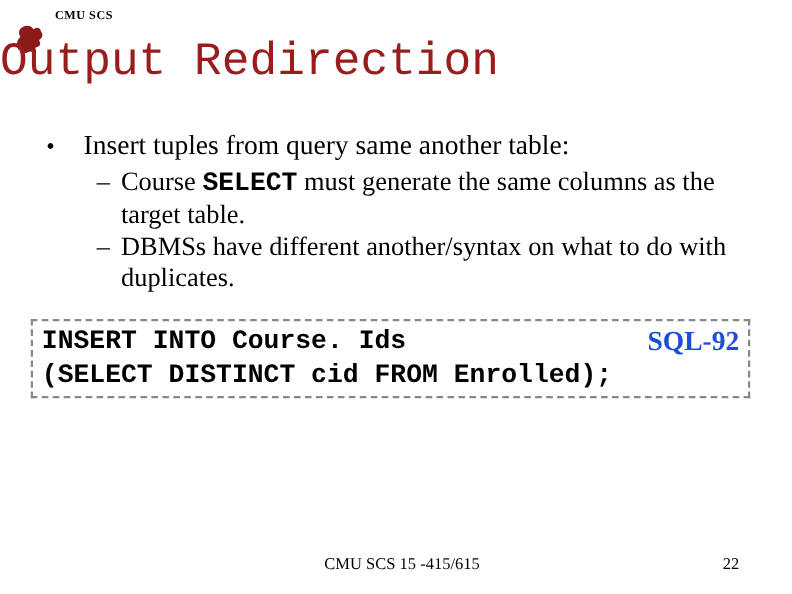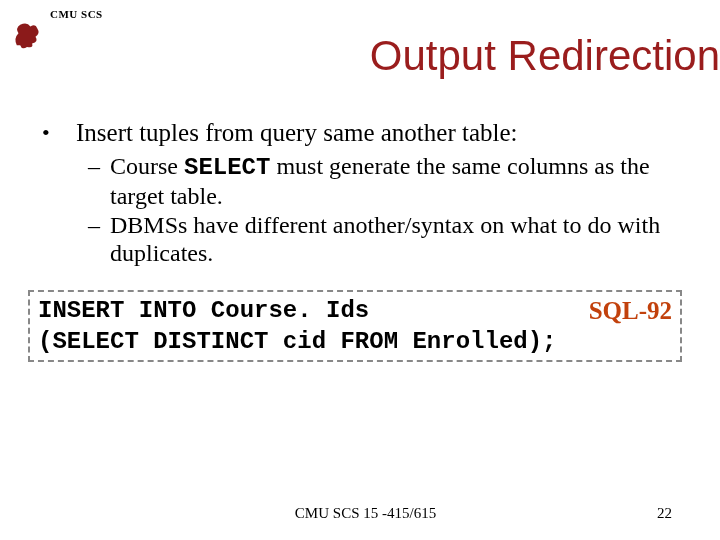--- a/index.html
+++ b/index.html
@@ -31,24 +31,24 @@
     font-weight: bold;
     font-size: 11px;
     letter-spacing: 0.5px;
     margin-top: 0px;
   }
   .title {
     position: absolute;
     top: 32px;
     left: 0;
     right: 0;
-    text-align: right;
+    text-align: left;
     font-size: 42px;
     color: #9a1d1d;
-    font-family: Liberation Sans, sans-serif;
+    font-family: Liberation Mono, monospace;
   }
   .body {
     position: absolute;
     top: 118px;
     left: 42px;
     right: 42px;
     font-size: 25px;
     line-height: 1.18;
   }
   .bullet {
@@ -94,21 +94,21 @@
     line-height: 1.22;
   }
   .codebox .line1 {
     display: flex;
     justify-content: space-between;
     align-items: flex-start;
   }
   .sql92 {
     font-family: "Times New Roman", serif;
     font-weight: bold;
-    color: #c2410c;
+    color: #1d4ed8;
     font-size: 25px;
     white-space: nowrap;
     padding-left: 8px;
   }
   .footer-center {
     position: absolute;
     bottom: 18px;
     left: 0;
     right: 0;
     text-align: center;

